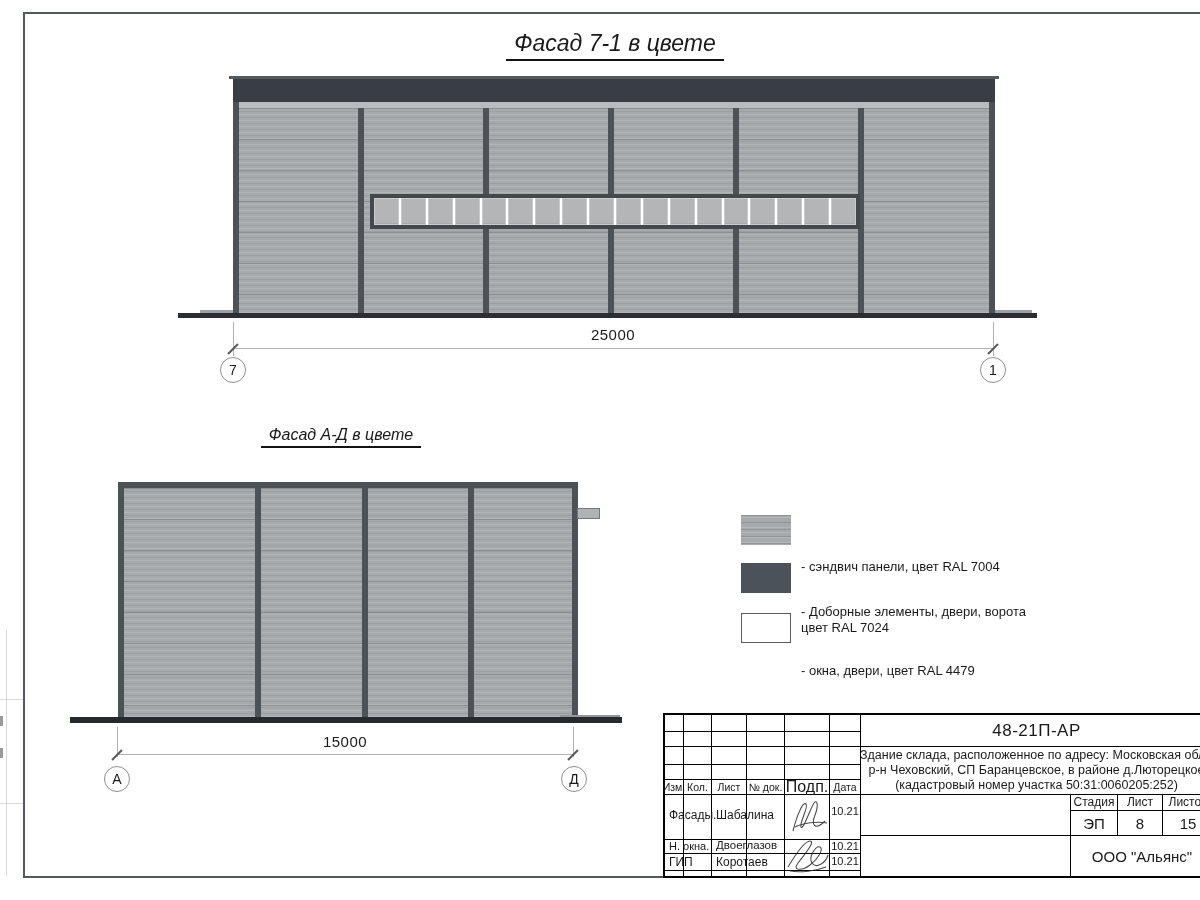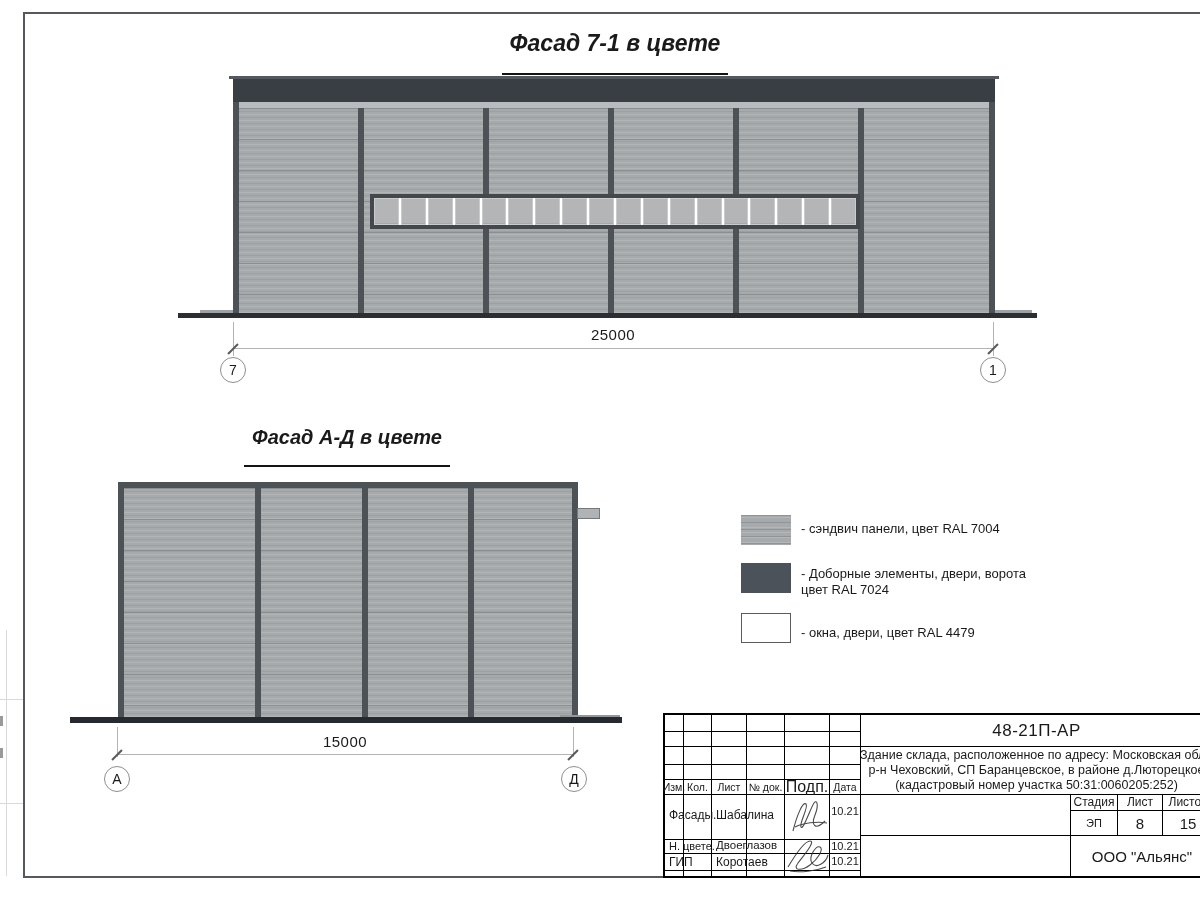--- a/index.html
+++ b/index.html
@@ -23,28 +23,28 @@
   .pane{flex:1;background:#b3b5b7;box-shadow:inset 0 0 0 1px #c9cbcd, inset 0 -2px 0 rgba(0,0,0,.07);}
   
   .ext{background:#b3b3b3;width:1px;}
   .dim{background:#b3b3b3;height:1px;}
   .tick{width:14px;height:2px;background:#5a5a5a;transform:rotate(-45deg);}
   .dim-label{font-size:15px;text-align:center;letter-spacing:.5px;}
   .bubble{width:24px;height:24px;border:1px solid #8f8f8f;border-radius:50%;background:#fff;
           text-align:center;line-height:24px;font-size:14px;}
   
   .fig-title{font-size:23px;font-style:italic;text-align:center;}
-  .fig-title span{display:inline-block;padding:0 8px 16px 8px;border-bottom:2px solid #141414;font-weight:bold;}
+  .fig-title span{display:inline-block;padding:0 8px 2px 8px;border-bottom:2px solid #141414;}
   
   .sw{width:50px;height:30px;box-sizing:border-box;}
   .sw-panel{background-color:#a7aaac;
     background-image:repeating-linear-gradient(to bottom,#909496 0 1px,rgba(0,0,0,0) 1px 7px),
                      repeating-linear-gradient(to bottom,rgba(255,255,255,.15) 2px 3px,rgba(0,0,0,0) 3px 7px);}
   .sw-white{background:#fff;border:1px solid #5c5c5c;}
-  .leg-label{font-size:13px;white-space:nowrap;}
+  .leg-label{font-size:13px;white-space:nowrap;margin-top:38px;}
   
   #tb{border:2px solid #000;box-sizing:border-box;background:#fff;}
   .tbl{background:#000;}
   .tb-txt{font-size:12px;white-space:nowrap;}
   .cc{display:flex;align-items:center;justify-content:center;text-align:center;}
   .sig-svg{stroke:#2b2b2b;fill:none;stroke-width:1.1;opacity:.85;}
 </style>
 </head>
 <body>
 
@@ -111,21 +111,21 @@
 
   <div class="abs ext" style="left:233px;top:322px;height:34px;"></div>
   <div class="abs ext" style="left:993px;top:322px;height:34px;"></div>
   <div class="abs dim" style="left:233px;top:348px;width:760px;"></div>
   <div class="abs tick" style="left:226px;top:348px;"></div>
   <div class="abs tick" style="left:986px;top:348px;"></div>
   <div class="abs dim-label" style="left:563px;top:326px;width:100px;">25000</div>
   <div class="abs bubble" style="left:220px;top:357px;">7</div>
   <div class="abs bubble" style="left:980px;top:357px;">1</div>
 
-  <div class="abs fig-title" style="left:162px;top:426px;width:370px;font-size:20px;">
+  <div class="abs fig-title" style="left:156px;top:426px;width:370px;font-size:16px;">
     <span>Фасад А-Д в цвете</span>
   </div>
 
   <div class="abs" style="left:118px;top:482px;width:460px;height:241px;">
 
     <div class="abs panel-tex" style="left:6px;top:6px;width:448px;height:234px;"></div>
 
     <div class="abs trim" style="left:0;top:0;width:460px;height:6px;"></div>
     <div class="abs trim" style="left:0;top:0;width:6px;height:240px;"></div>
     <div class="abs trim" style="left:454px;top:0;width:6px;height:240px;"></div>
@@ -196,41 +196,41 @@
     <div class="abs cc" style="left:19px;top:64px;width:27px;height:15px;font-size:10.5px;">Кол.</div>
     <div class="abs cc" style="left:47px;top:64px;width:34px;height:15px;font-size:10.5px;">Лист</div>
     <div class="abs cc" style="left:82px;top:64px;width:37px;height:15px;font-size:10.5px;">№ док.</div>
     <div class="abs cc" style="left:120px;top:64px;width:44px;height:15px;font-size:16px;">Подп.</div>
     <div class="abs cc" style="left:165px;top:64px;width:30px;height:15px;font-size:10.5px;">Дата</div>
 
     <div class="abs tb-txt" style="left:4px;top:93px;">Фасады.</div>
     <div class="abs tb-txt" style="left:51px;top:93px;">Шабалина</div>
     <div class="abs cc tb-txt" style="left:165px;top:88px;width:30px;height:15px;font-size:11px;">10.21</div>
 
-    <div class="abs tb-txt" style="left:4px;top:125px;font-size:11px;">Н. цвете.</div>
+    <div class="abs tb-txt" style="left:4px;top:125px;font-size:11px;">Н. окна.</div>
     <div class="abs tb-txt" style="left:51px;top:124px;font-size:11.5px;">Двоеглазов</div>
     <div class="abs cc tb-txt" style="left:165px;top:124px;width:30px;height:13px;font-size:11px;">10.21</div>
 
     <div class="abs tb-txt" style="left:4px;top:140px;">ГИП</div>
     <div class="abs tb-txt" style="left:51px;top:140px;">Коротаев</div>
     <div class="abs cc tb-txt" style="left:165px;top:139px;width:30px;height:14px;font-size:11px;">10.21</div>
 
     <svg class="abs sig-svg" style="left:122px;top:82px;" width="42" height="42" viewBox="0 0 42 42">
       <path d="M6,34 C10,18 16,4 19,7 C22,10 12,26 14,30 C16,34 24,10 27,6 C30,2 32,8 28,18 C24,28 28,34 38,24"></path>
       <path d="M8,30 C16,26 30,24 40,26"></path>
     </svg>
     <svg class="abs sig-svg" style="left:119px;top:120px;" width="46" height="40" viewBox="0 0 46 40">
       <path d="M4,32 C10,22 20,6 26,6 C32,6 20,20 14,28 C8,36 18,36 26,30 C34,24 40,14 36,12 C32,10 24,22 28,28 C32,34 42,28 44,20"></path>
       <path d="M6,36 C16,38 32,36 42,32"></path>
     </svg>
 
 
     <div class="abs cc" style="left:406px;top:79px;width:46px;height:16px;font-size:12px;">Стадия</div>
     <div class="abs cc" style="left:453px;top:79px;width:44px;height:16px;font-size:12px;">Лист</div>
     <div class="abs cc" style="left:498px;top:79px;width:50px;height:16px;font-size:12px;">Листов</div>
-    <div class="abs cc" style="left:406px;top:96px;width:46px;height:24px;font-size:11px;">ЭП</div>
+    <div class="abs cc" style="left:406px;top:96px;width:46px;height:24px;font-size:15px;">ЭП</div>
     <div class="abs cc" style="left:453px;top:96px;width:44px;height:24px;font-size:15px;">8</div>
     <div class="abs cc" style="left:498px;top:96px;width:50px;height:24px;font-size:15px;">15</div>
 
     <div class="abs cc" style="left:406px;top:121px;width:142px;height:40px;font-size:15px;">ООО "Альянс"</div>
   </div>
 
 </div>
 
 </body></html>

